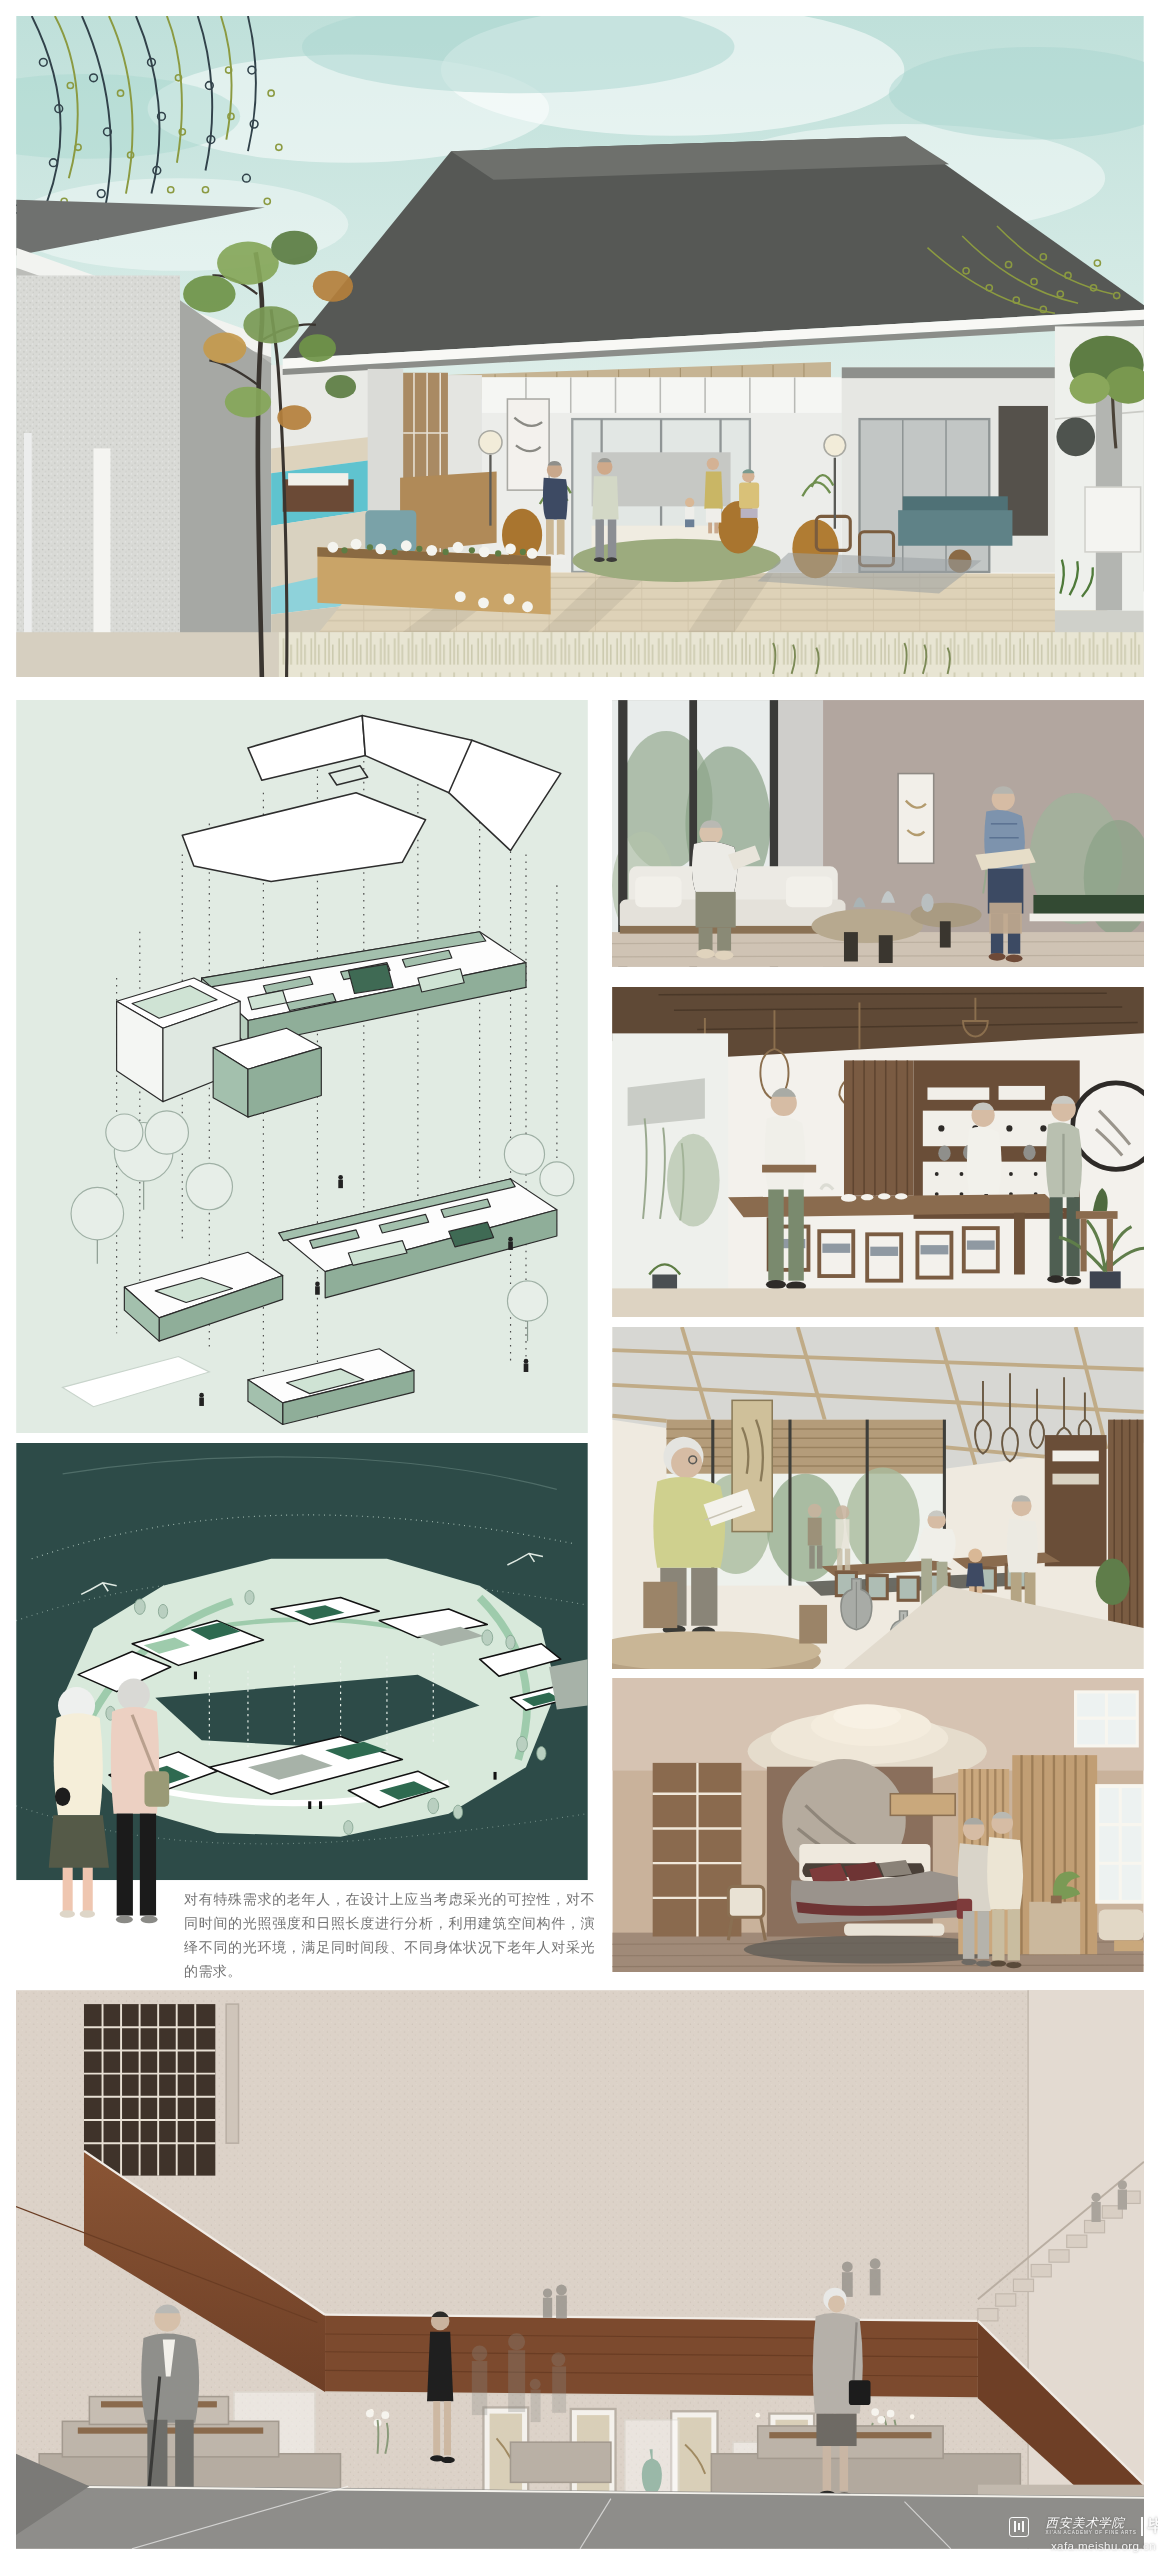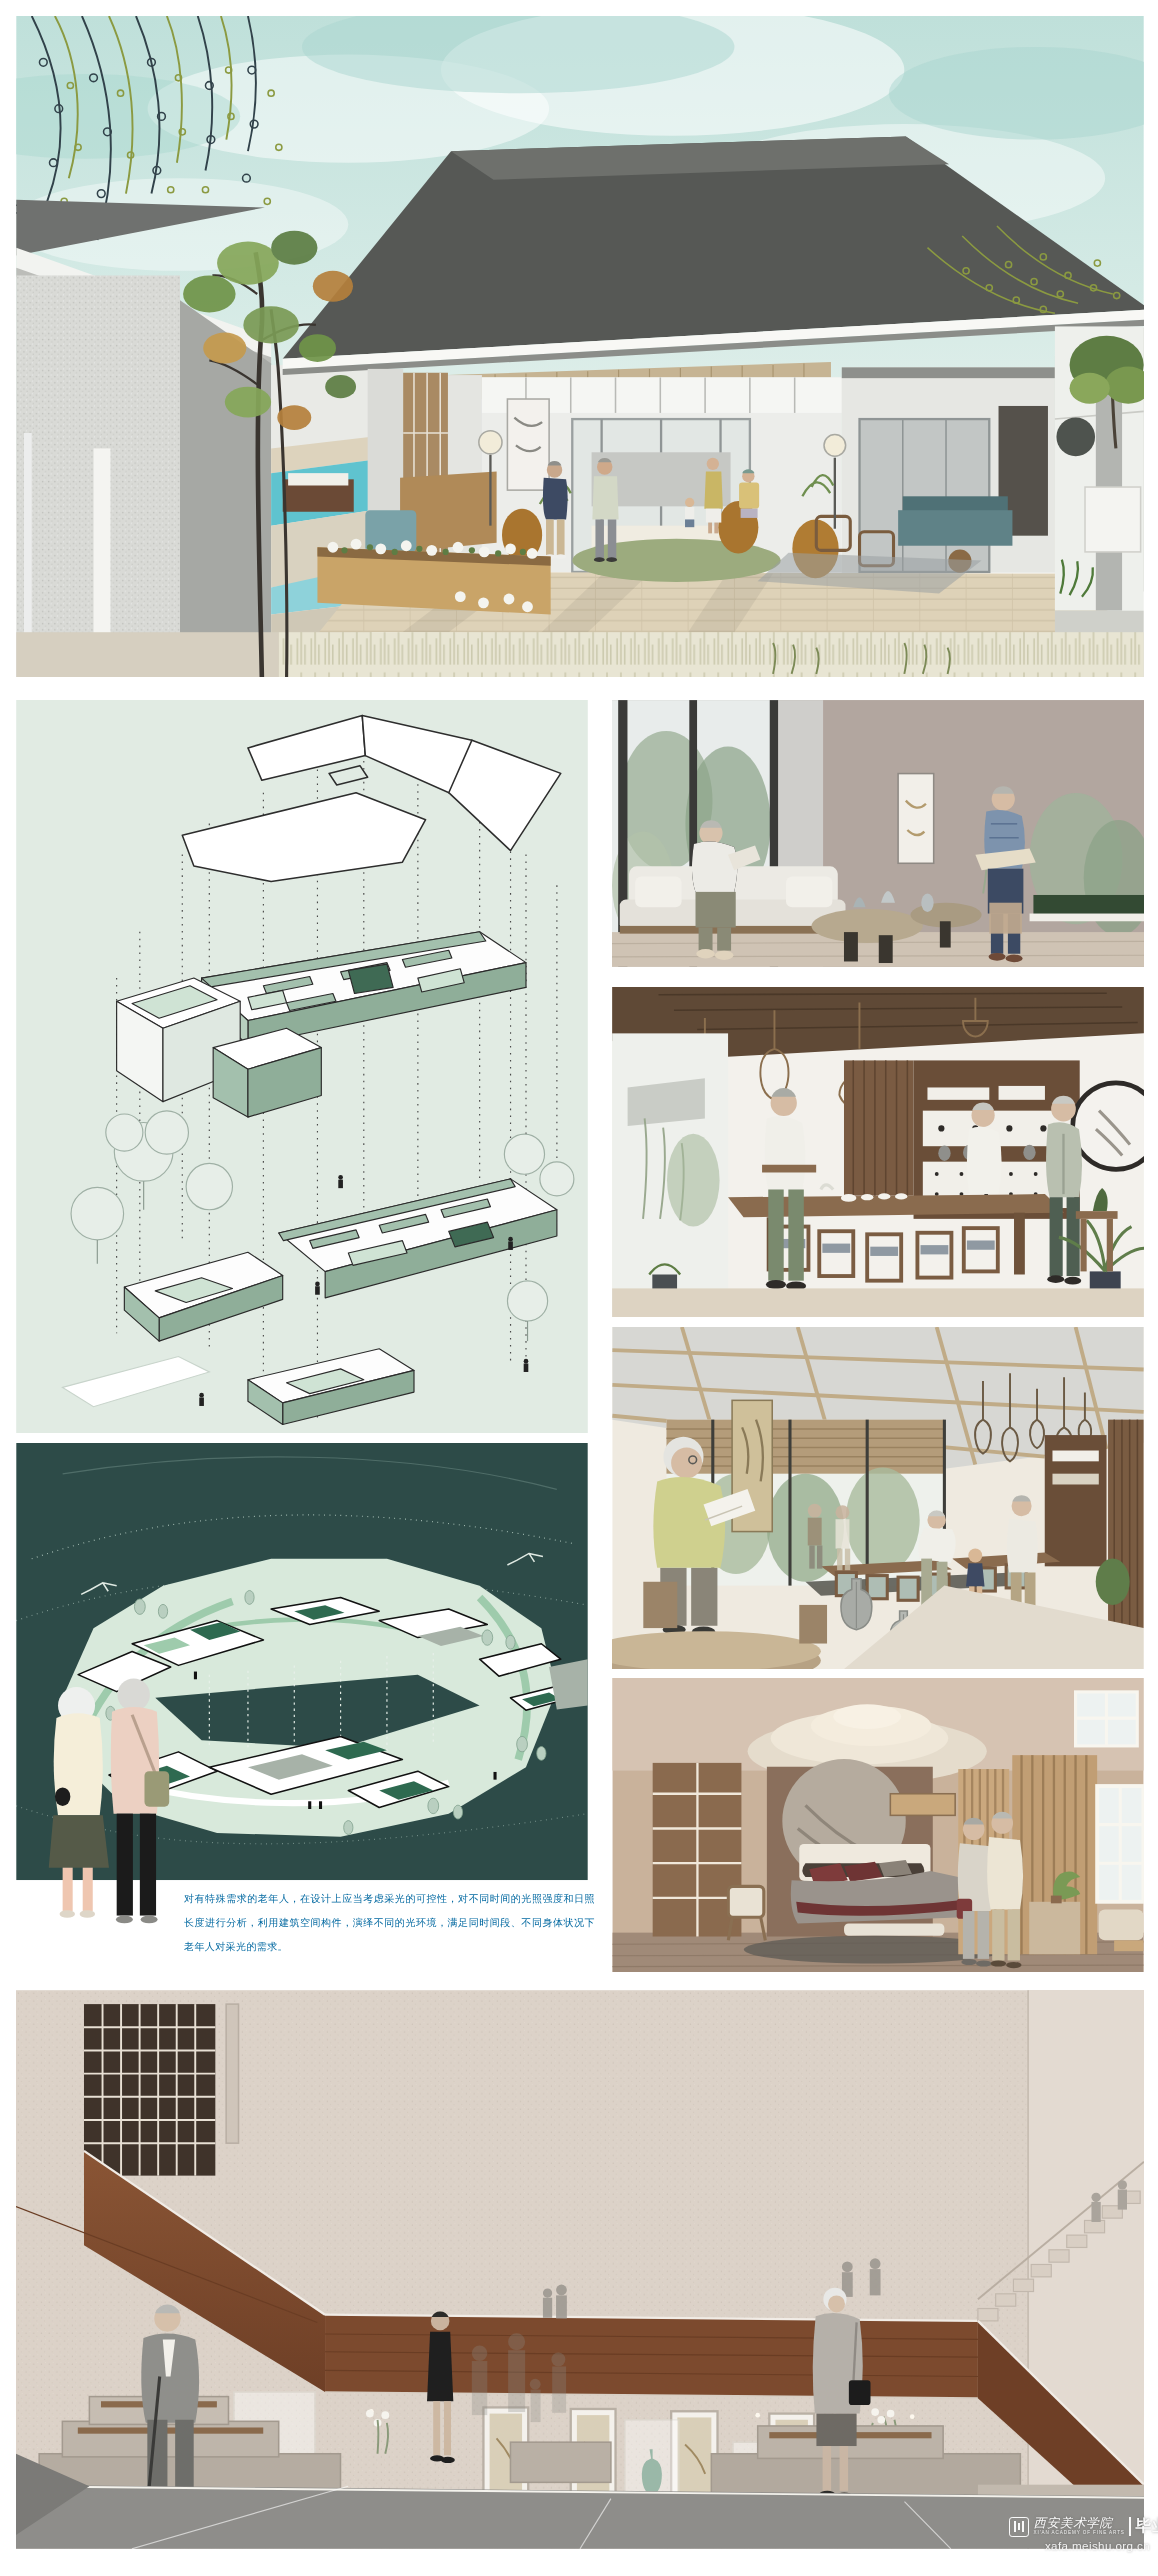--- a/index.html
+++ b/index.html
@@ -9,29 +9,29 @@
   .panel svg{display:block;}
   .hero{left:15.5px;top:15.5px;width:1128px;height:661px;}
   .axon{left:15.5px;top:700px;width:572px;height:733px;}
   .siteplan{left:15.5px;top:1443px;width:572px;height:488px;overflow:visible;}
   .r1{left:612px;top:700px;width:532px;height:267px;}
   .r2{left:612px;top:987px;width:532px;height:330px;}
   .r3{left:612px;top:1327px;width:532px;height:342px;}
   .r4{left:612px;top:1678px;width:532px;height:294px;}
   .bottomhero{left:15.5px;top:1990px;width:1128px;height:559px;}
   .caption{position:absolute;left:184px;top:1887px;width:411px;margin:0;
-           font-size:10px;line-height:24px;color:#0369a1;text-align:justify;letter-spacing:0.4px;}
+           font-size:14px;line-height:24px;color:#737373;text-align:justify;letter-spacing:0.4px;}
   .watermark{position:absolute;left:1009px;top:2516px;color:#fafafa;
              text-shadow:0 0 2.3px rgba(60,60,60,.5);}
   .wm-row{display:flex;align-items:center;gap:4.6px;}
   .wm-logo{width:20px;height:20px;border:1.5px solid #fafafa;border-radius:3.1px;
            display:flex;align-items:center;justify-content:center;gap:1.5px;box-sizing:border-box;}
   .wm-logo i{display:block;width:2.3px;height:10.8px;background:#fafafa;}
   .wm-logo i:nth-child(2){height:7.7px;}
-  .wm-school{display:flex;flex-direction:column;line-height:1;}
+  .wm-school{display:flex;flex-direction:column;line-height:1;margin-left:12px;}
   .wm-cn{font-family:"DejaVu Serif","Liberation Serif",serif;font-style:italic;
          font-size:12.4px;letter-spacing:0.8px;white-space:nowrap;}
   .wm-en{font-size:4.6px;letter-spacing:0.9px;margin-top:1.5px;opacity:.9;white-space:nowrap;}
   .wm-div{width:1.5px;height:18.5px;background:#fafafa;}
   .wm-exp{font-size:16px;font-weight:bold;letter-spacing:0.8px;white-space:nowrap;}
   .wm-url{font-size:11.6px;letter-spacing:0.4px;margin-top:2.3px;text-align:center;opacity:.92;}
 </style>
 </head>
 <body>
 

